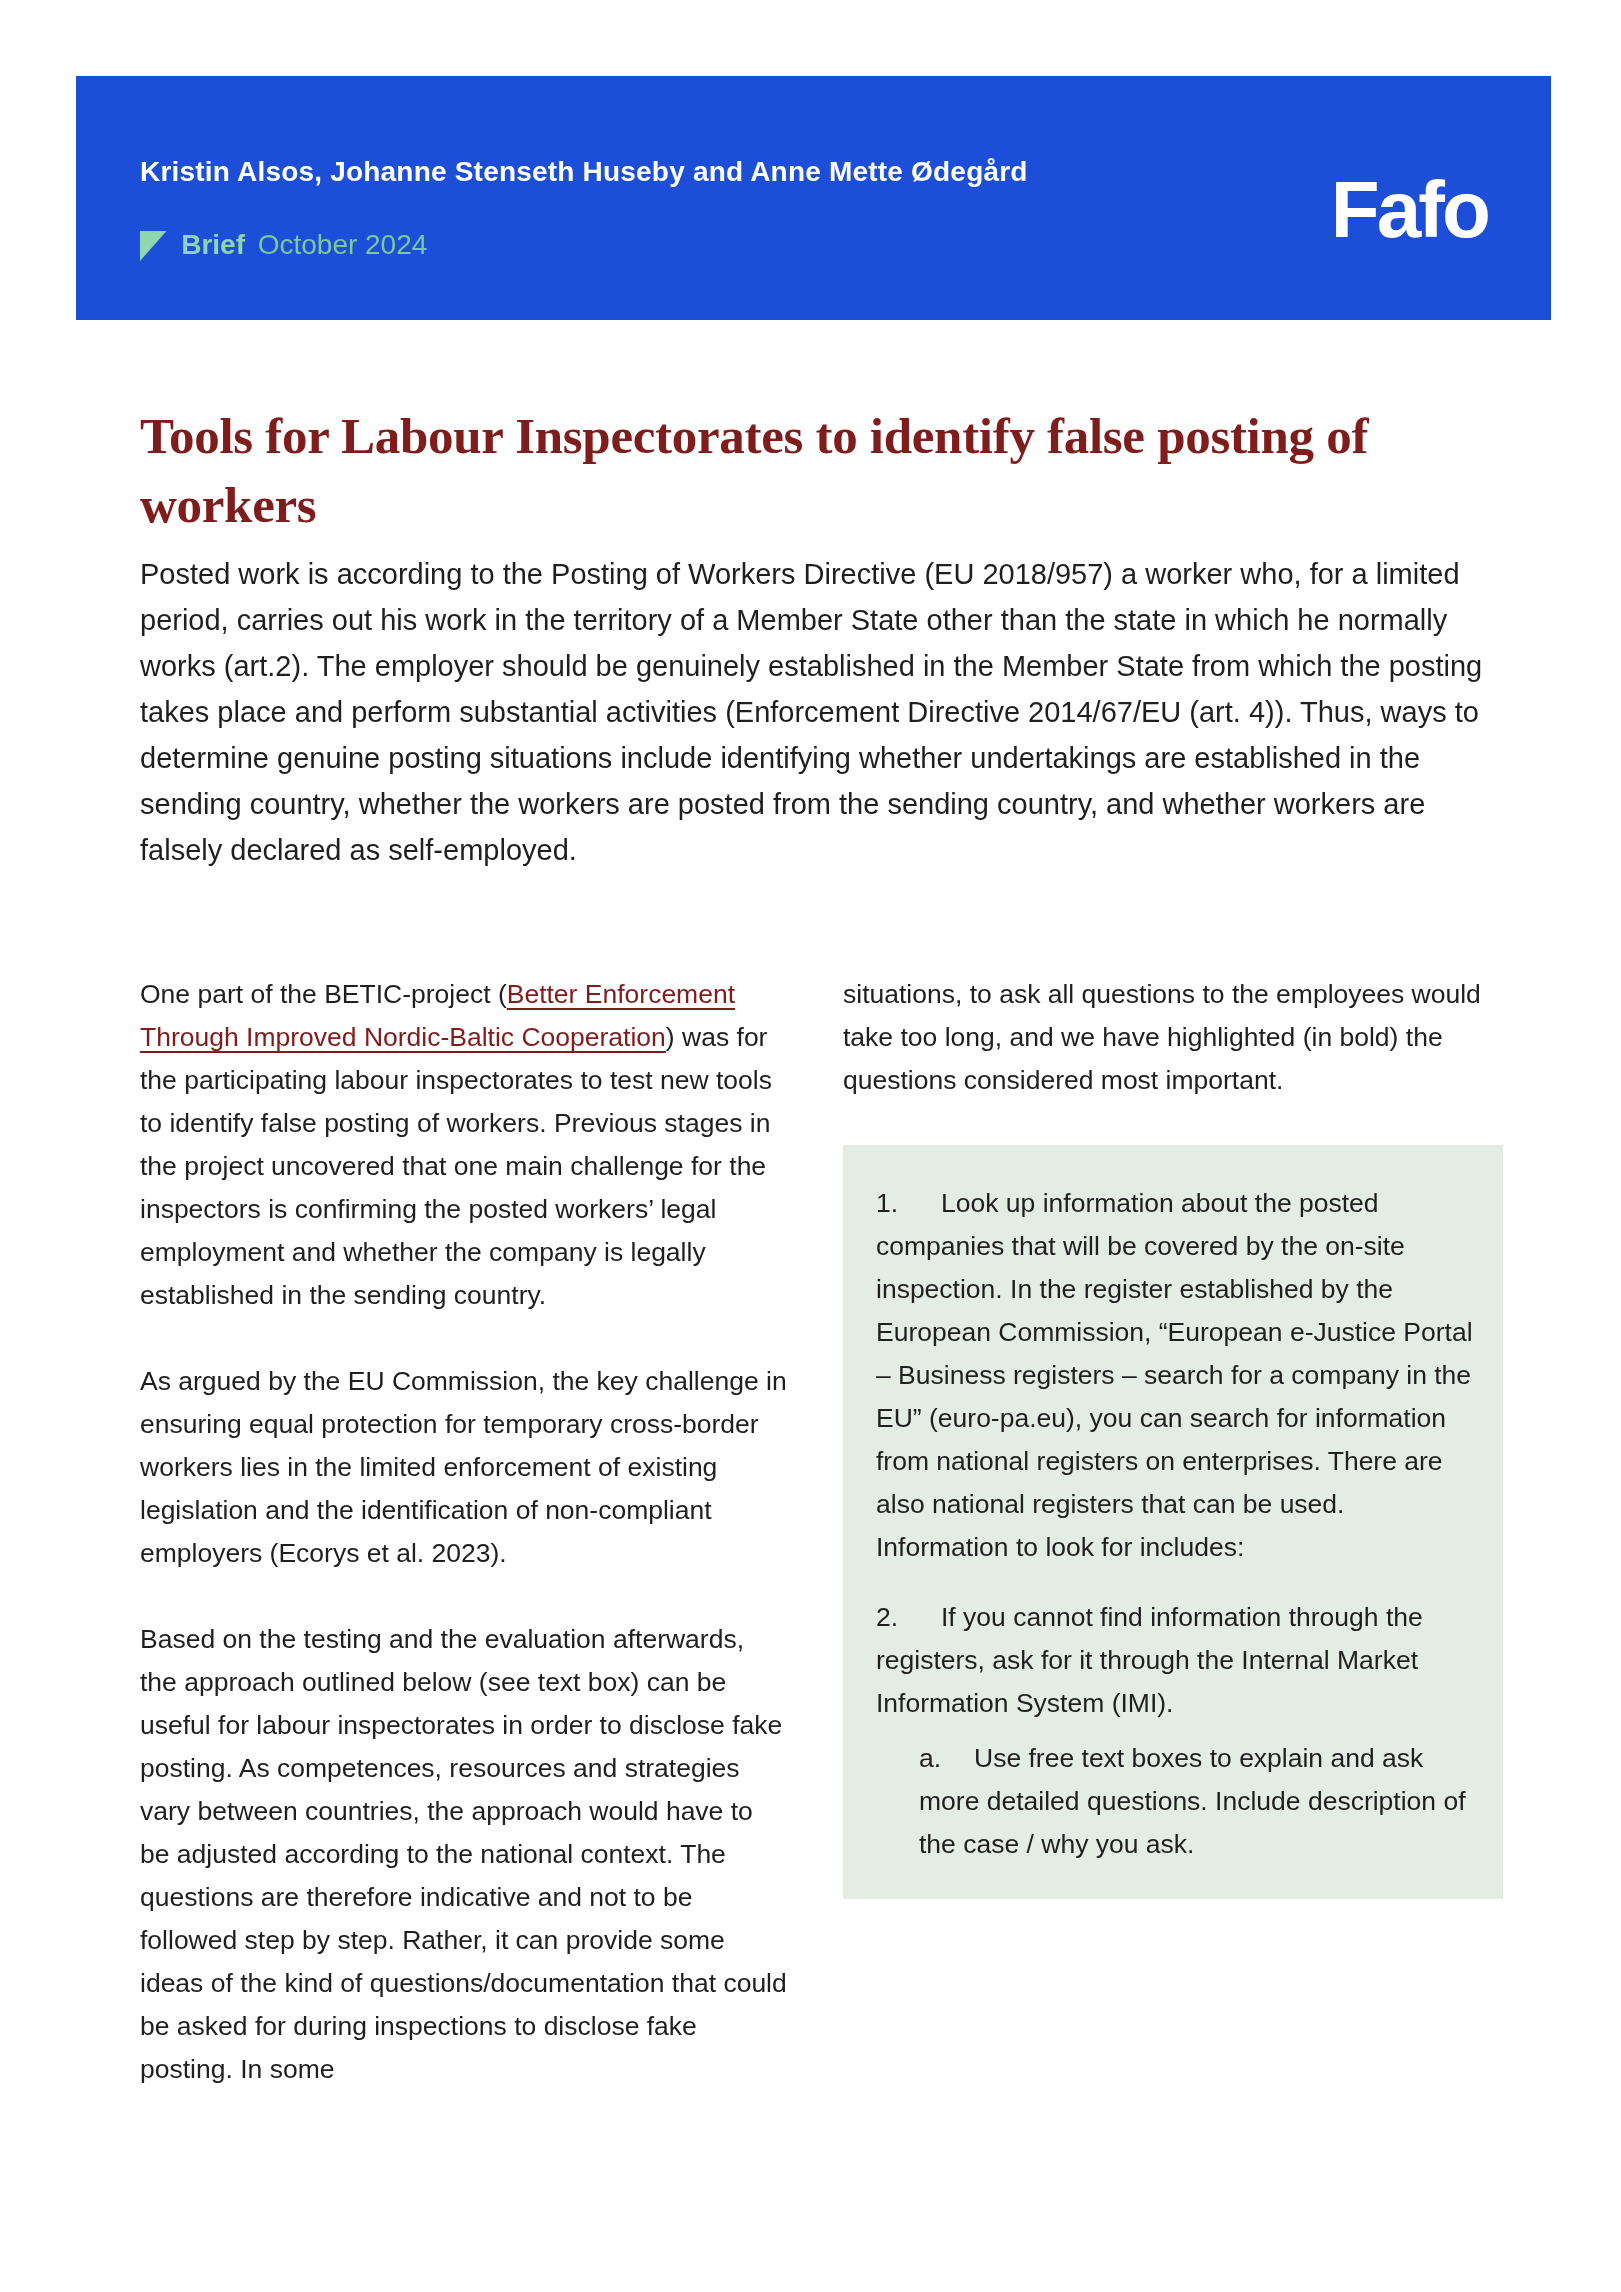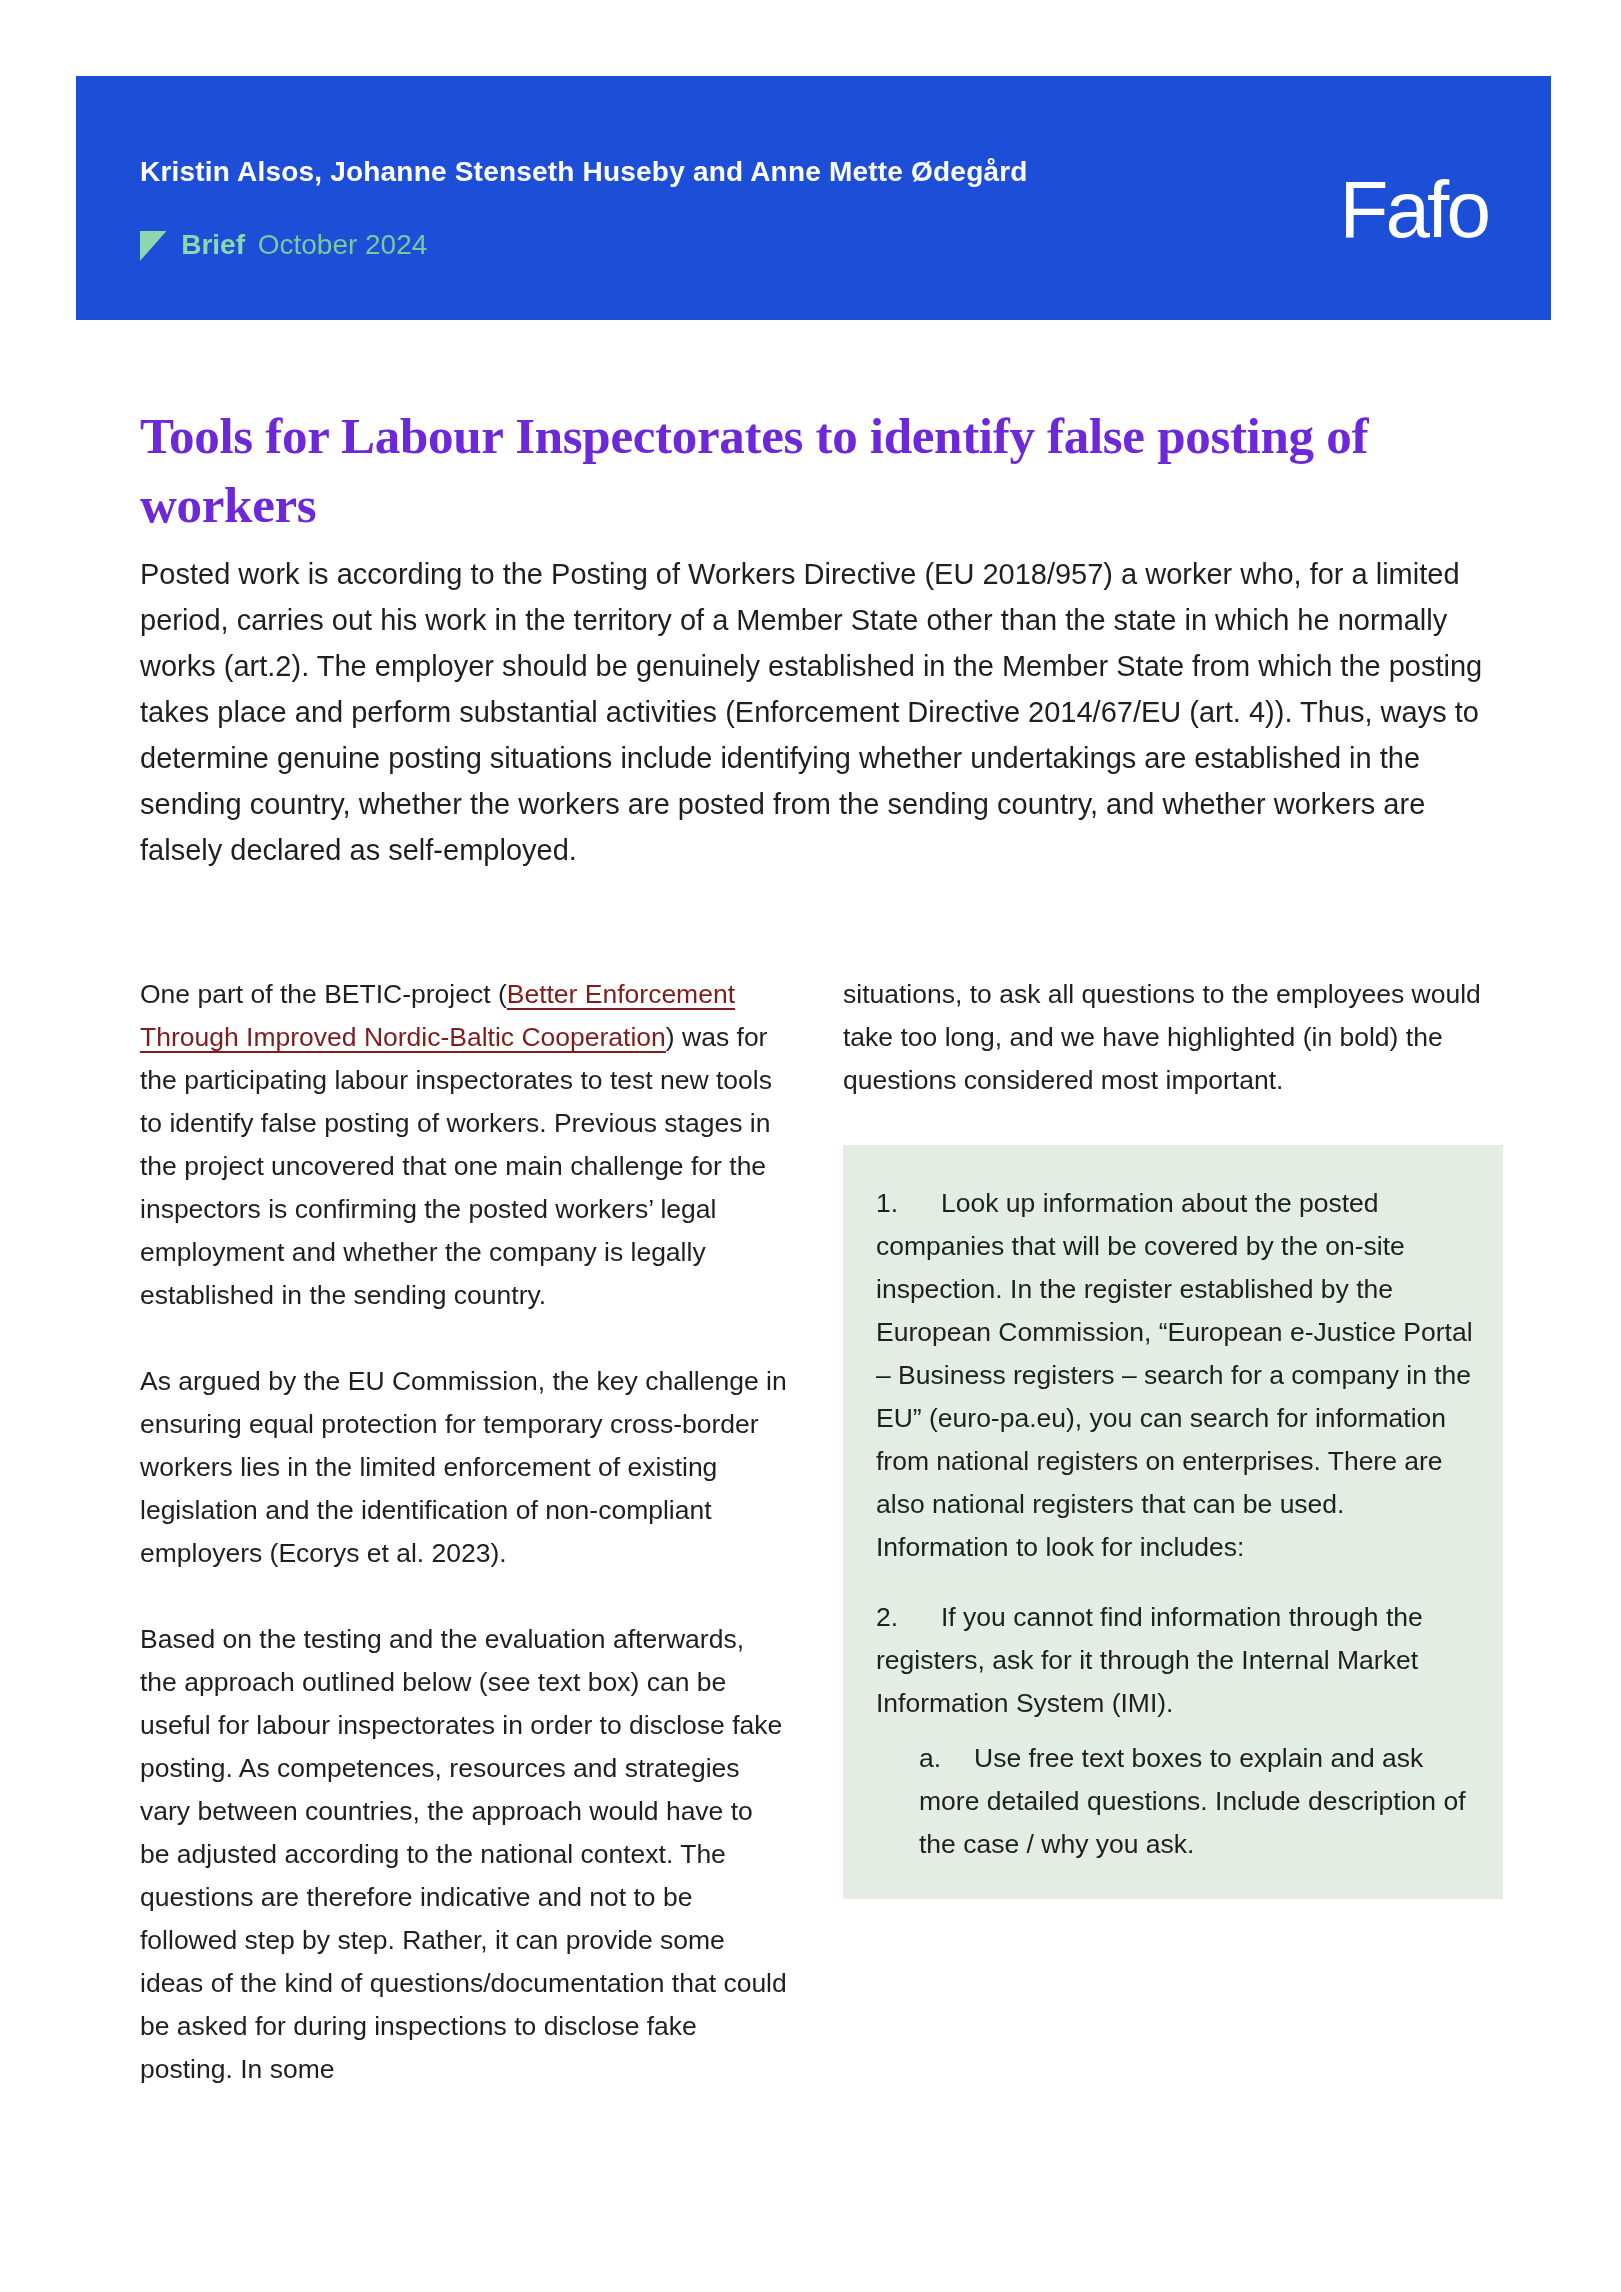--- a/index.html
+++ b/index.html
@@ -24,29 +24,29 @@
   }
   .flag{
     width:26.5px;height:30px;background:#8ed6ae;
     clip-path:polygon(0 0,100% 0,0 100%);
     margin-right:14.7px;flex:0 0 auto;
   }
   .brief-label{font-size:28px;font-weight:700;color:#8ed6ae;margin-right:12.7px;}
   .brief-date{font-size:28px;font-weight:400;color:#7cc79e;}
   .logo{
     position:absolute;right:63px;top:94px;
-    font-size:80px;line-height:1;font-weight:400;color:#ffffff;
+    font-size:80px;line-height:1;font-weight:700;color:#ffffff;
     letter-spacing:-2.9px;
   }
   
   .main{position:absolute;left:140px;top:321px;width:1362px;color:#1e1e1e;}
   .title{
     margin:81px 0 0 0;max-width:1333px;
     font-family:"Liberation Serif", serif;font-weight:700;
-    font-size:51px;line-height:69px;color:#6d28d9;letter-spacing:-0.3px;
+    font-size:51px;line-height:69px;color:#7f1d1d;letter-spacing:-0.3px;
   }
   .intro{
     margin-top:11px;font-size:29px;line-height:46px;color:#1f1f1f;
   }
   .cols{
     margin-top:100px;display:grid;grid-template-columns:647px 660px;
     column-gap:56px;align-items:start;
   }
   .col p{margin:0 0 43px 0;font-size:26.5px;line-height:43px;color:#1f1f1f;}
   .col p:last-child{margin-bottom:0;}

